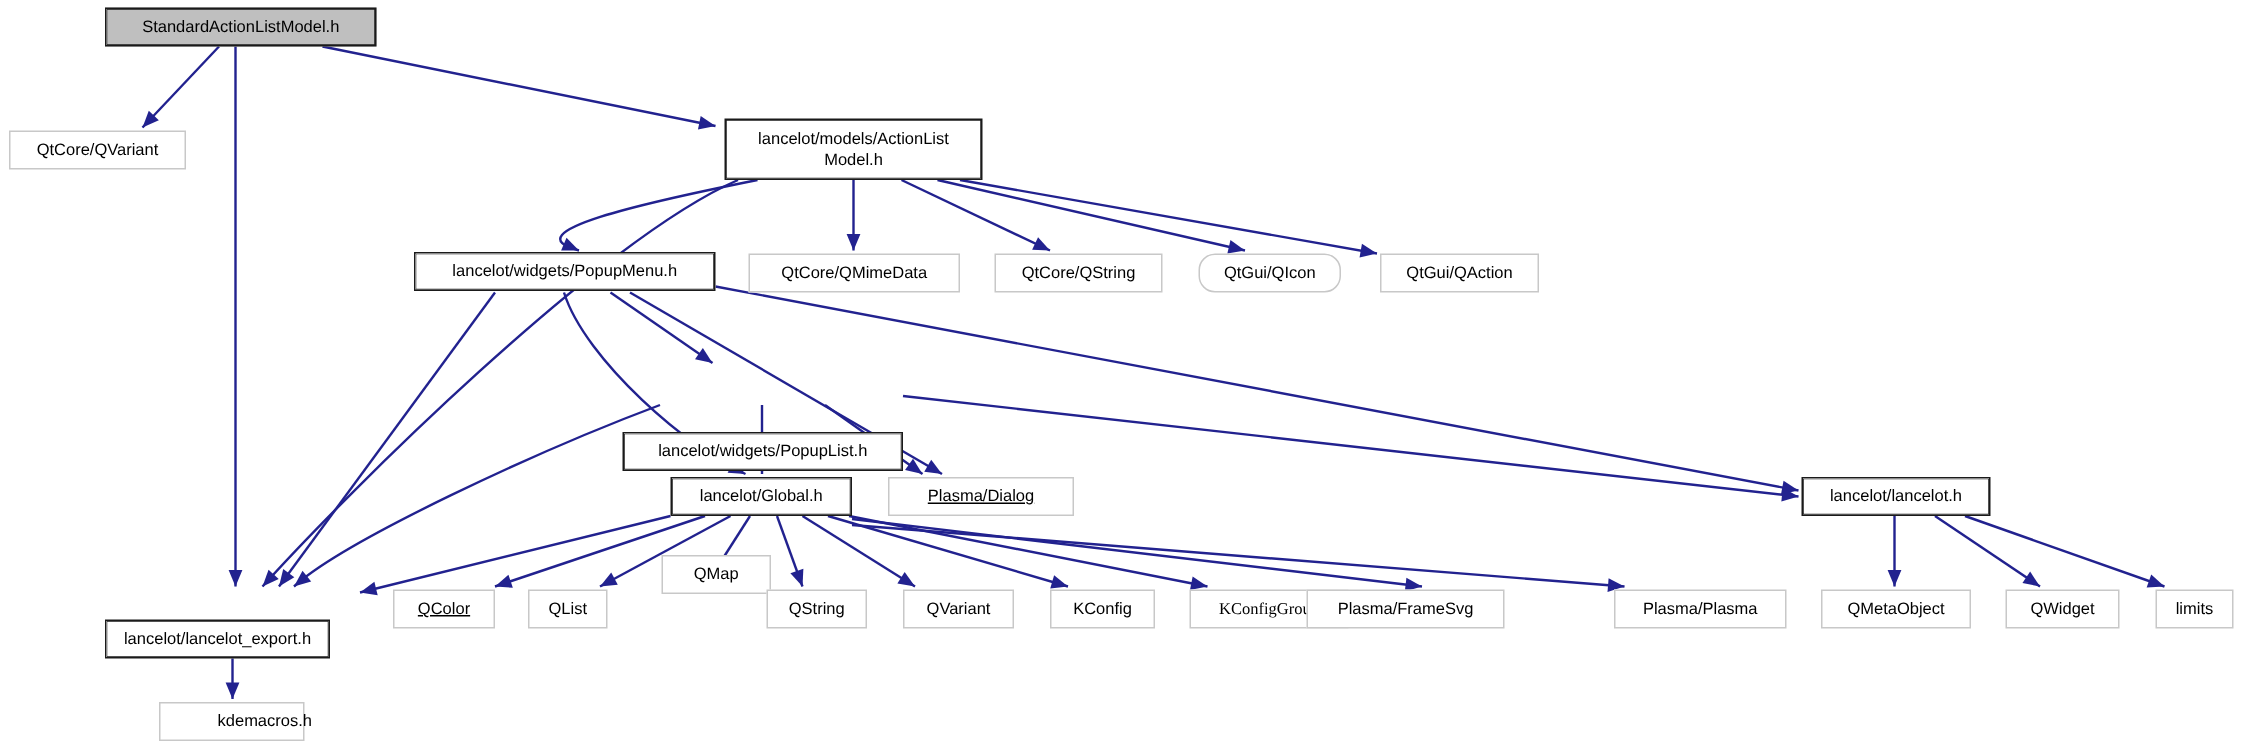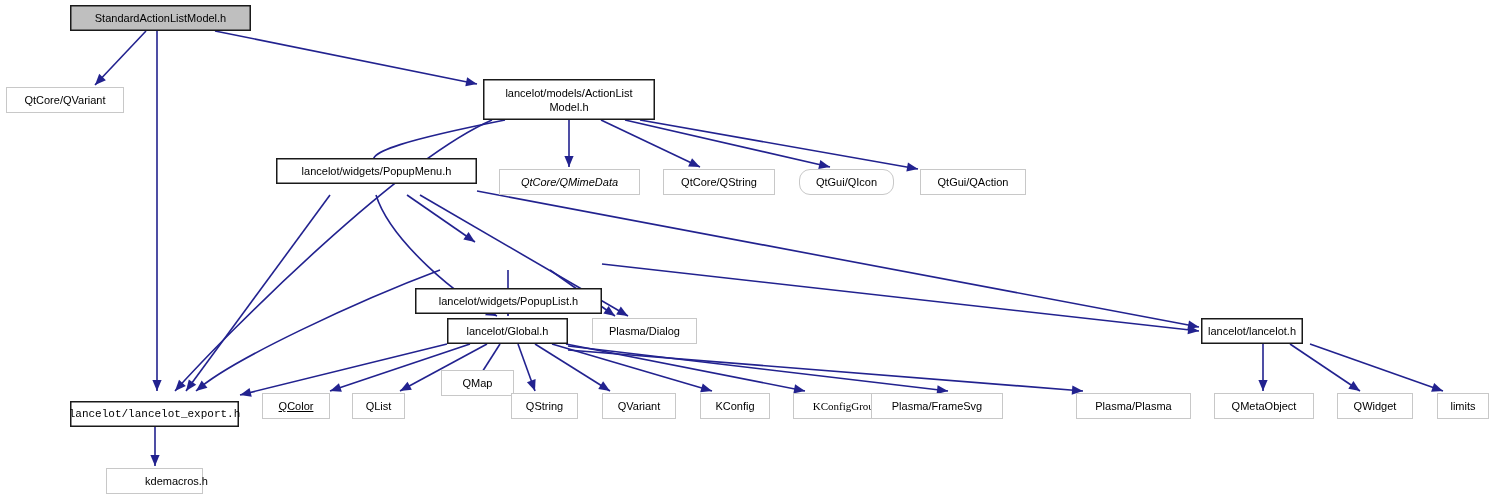--- a/index.html
+++ b/index.html
@@ -125,30 +125,30 @@
       <polygon points="1443,391 1431.0958689321667,391.6720591639471 1434.1612209256898,382.9977512863235" fill="#22228f"></polygon>
       <path d="M 155,419 L 155,466" fill="none" stroke="#22228f" stroke-width="1.6"></path>
       <polygon points="155,466 150.4,455 159.6,455" fill="#22228f"></polygon>
     </svg>
 
   <div id="node-layer">
       <div class="node root" style="left: 70px; top: 5px; width: 181px; height: 26px;"><span class="node-label">StandardActionListModel.h</span></div>
       <div class="node" style="left: 6px; top: 87px; width: 118px; height: 26px;"><span class="node-label">QtCore/QVariant</span></div>
       <div class="node strong" style="left: 483px; top: 79px; width: 172px; height: 41px;"><span class="node-label">lancelot/models/ActionList
 Model.h</span></div>
-      <div class="node strong" style="left: 276px; top: 158px; width: 201px; height: 26px;"><span class="node-label">lancelot/widgets/PopupMenu.h</span></div>
-      <div class="node" style="left: 499px; top: 169px; width: 141px; height: 26px; font-style: italic;"><span class="node-label">QtCore/QMimeData</span></div>
+      <div class="node strong" style="left: 276px; top: 168px; width: 201px; height: 26px;"><span class="node-label">lancelot/widgets/PopupMenu.h</span></div>
+      <div class="node" style="left: 499px; top: 169px; width: 141px; height: 26px;"><span class="node-label">QtCore/QMimeData</span></div>
       <div class="node" style="left: 663px; top: 169px; width: 112px; height: 26px;"><span class="node-label">QtCore/QString</span></div>
       <div class="node" style="left: 799px; top: 169px; width: 95px; height: 26px; border-radius: 11px;"><span class="node-label">QtGui/QIcon</span></div>
       <div class="node" style="left: 920px; top: 169px; width: 106px; height: 26px;"><span class="node-label">QtGui/QAction</span></div>
       <div class="node strong" style="left: 415px; top: 244px; width: 187px; height: 26px; margin-top: 44px;"><span class="node-label">lancelot/widgets/PopupList.h</span></div>
       <div class="node strong" style="left: 447px; top: 318px; width: 121px; height: 26px;"><span class="node-label">lancelot/Global.h</span></div>
-      <div class="node" style="left: 592px; top: 318px; width: 105px; height: 26px;"><span class="node-label">Plasma/Dialog</span></div>
-      <div class="node strong" style="left: 1201px; top: 318px; width: 102px; height: 26px;"><span class="node-label">lancelot/lancelot.h</span></div>
-      <div class="node strong" style="left: 70px; top: 401px; width: 169px; height: 26px; font-family: Liberation Mono, monospace;"><span class="node-label">lancelot/lancelot_export.h</span></div>
+      <div class="node" style="left: 592px; top: 318px; width: 124px; height: 26px; text-decoration: underline;"><span class="node-label">Plasma/Dialog</span></div>
+      <div class="node strong" style="left: 1201px; top: 318px; width: 126px; height: 26px;"><span class="node-label">lancelot/lancelot.h</span></div>
+      <div class="node strong" style="left: 70px; top: 413px; width: 150px; height: 26px;"><span class="node-label">lancelot/lancelot_export.h</span></div>
       <div class="node" style="left: 262px; top: 393px; width: 68px; height: 26px; text-decoration: underline;"><span class="node-label">QColor</span></div>
       <div class="node" style="left: 352px; top: 393px; width: 53px; height: 26px;"><span class="node-label">QList</span></div>
       <div class="node" style="left: 430px; top: 370px; width: 73px; height: 26px; margin-left: 11px;"><span class="node-label">QMap</span></div>
       <div class="node" style="left: 511px; top: 393px; width: 67px; height: 26px;"><span class="node-label">QString</span></div>
       <div class="node" style="left: 602px; top: 393px; width: 74px; height: 26px;"><span class="node-label">QVariant</span></div>
       <div class="node" style="left: 700px; top: 393px; width: 70px; height: 26px;"><span class="node-label">KConfig</span></div>
       <div class="node" style="left: 793px; top: 393px; width: 106px; height: 26px; font-family: Liberation Serif, serif;"><span class="node-label">KConfigGroup</span></div>
       <div class="node" style="left: 871px; top: 393px; width: 132px; height: 26px;"><span class="node-label">Plasma/FrameSvg</span></div>
       <div class="node" style="left: 1076px; top: 393px; width: 115px; height: 26px;"><span class="node-label">Plasma/Plasma</span></div>
       <div class="node" style="left: 1214px; top: 393px; width: 100px; height: 26px;"><span class="node-label">QMetaObject</span></div>

